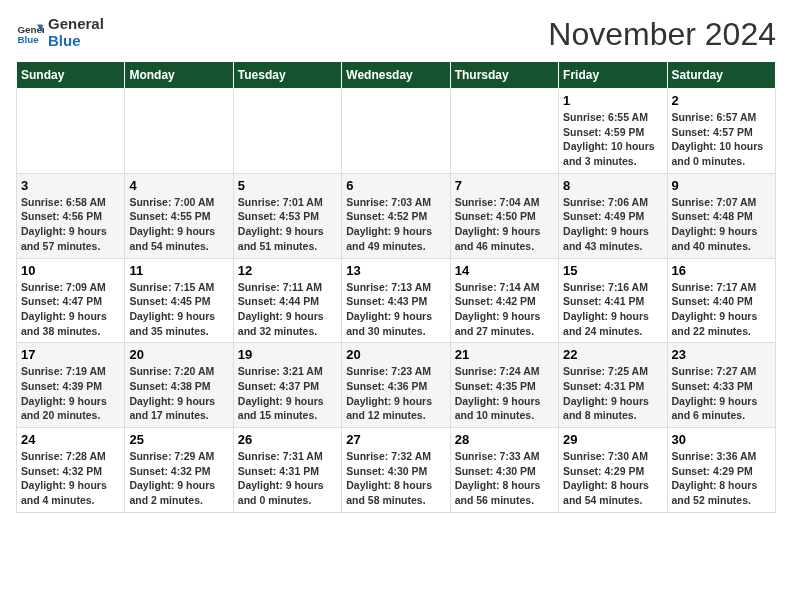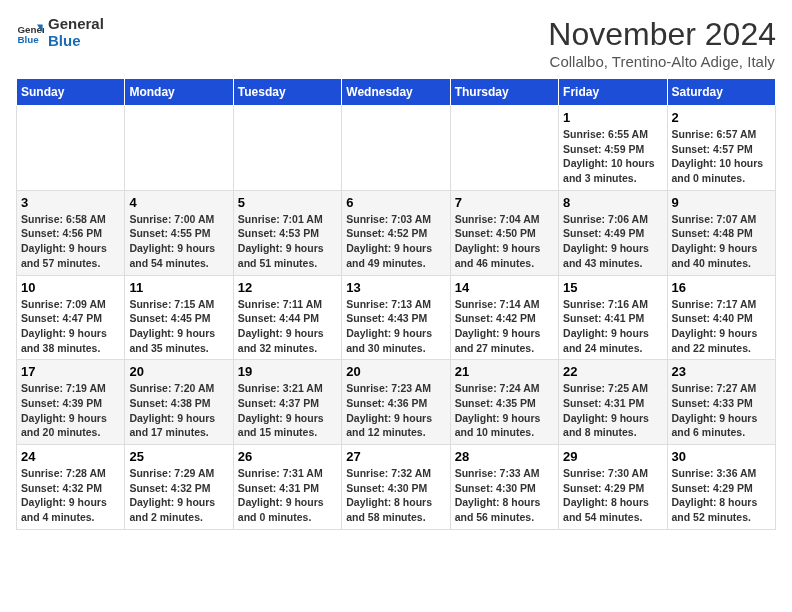--- a/index.html
+++ b/index.html
@@ -19,38 +19,38 @@
     .logo {
       display: flex;
       align-items: center;
       gap: 4px;
     }
     .logo-icon {
       width: 28px;
       height: 28px;
     }
     .title-section {
-      text-align: center;
+      text-align: left;
     }
     .month-title {
       font-size: 32px;
       font-weight: normal;
       color: #333;
     }
     .subtitle {
       font-size: 15px;
       color: #555;
     }
     table {
       width: 100%;
       border-collapse: collapse;
       font-size: 11px;
     }
     thead tr th {
-      background-color: #1d4ed8;
+      background-color: #14532d;
       color: #fff;
       padding: 6px 4px;
       text-align: left;
       font-size: 12px;
       font-weight: bold;
       border: 1px solid #fff;
     }
     tbody tr td {
       vertical-align: top;
       border: 1px solid #ddd;
@@ -87,21 +87,20 @@
       <text x="2" y="34" font-size="14" font-weight="bold" fill="#1a6bb5">Blue</text>
       <polygon points="30,8 38,8 38,20" fill="#1a6bb5"></polygon>
     </svg>
     <div style="line-height:1.1">
       <div style="font-size:15px;font-weight:bold;color:#333;">General</div>
       <div style="font-size:15px;font-weight:bold;color:#1a6bb5;">Blue</div>
     </div>
   </div>
   <div class="title-section">
     <div class="month-title">November 2024</div>
-    <div class="subtitle">Collalbo, Trentino-Alto Adige, Italy</div>
   </div>
 </div>
 
 <table>
   <thead>
     <tr>
       <th>Sunday</th>
       <th>Monday</th>
       <th>Tuesday</th>
       <th>Wednesday</th>

